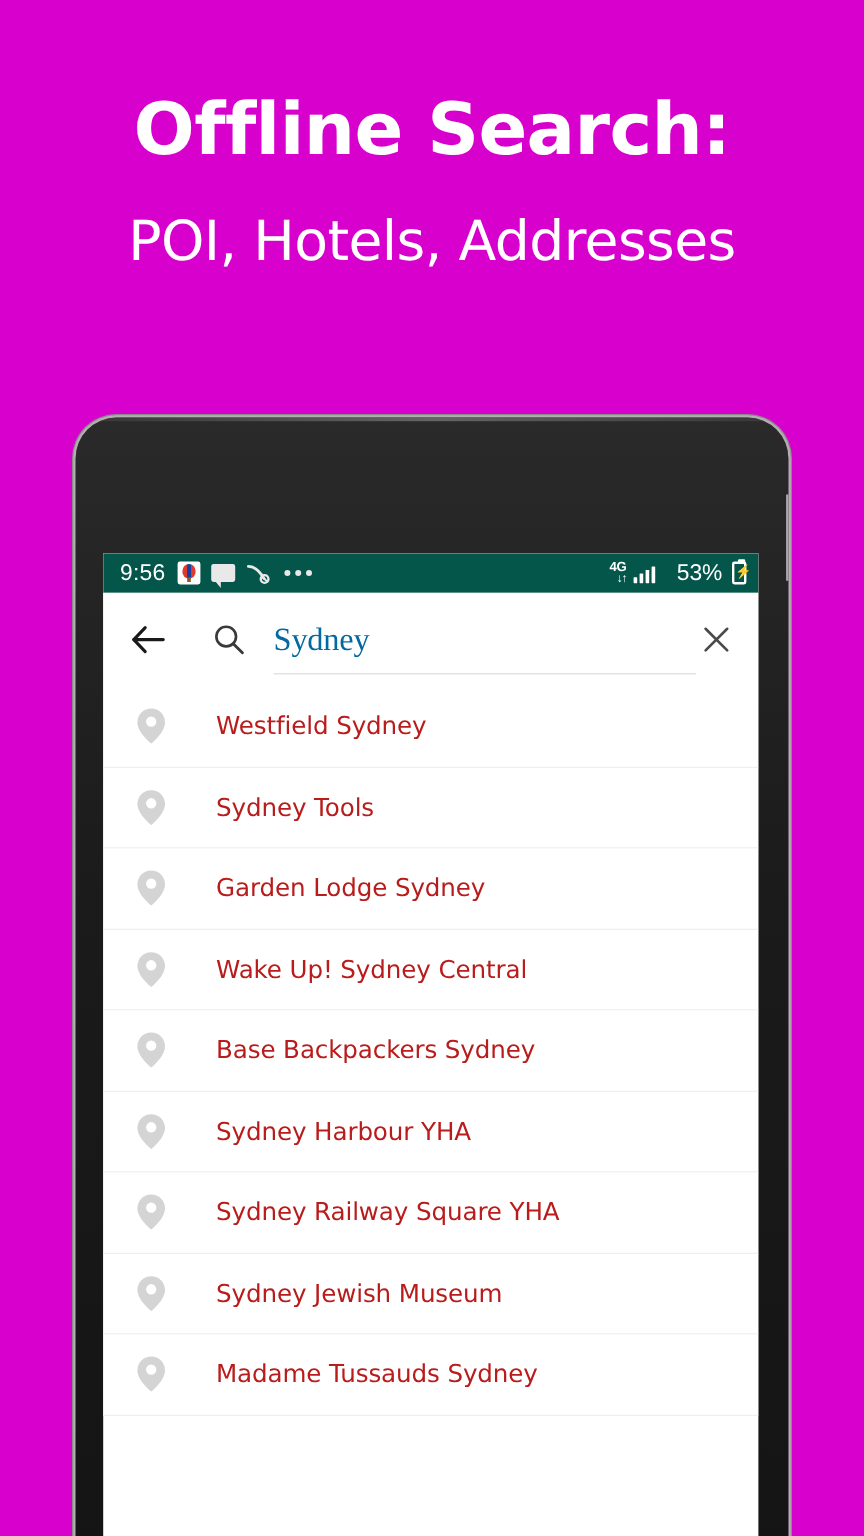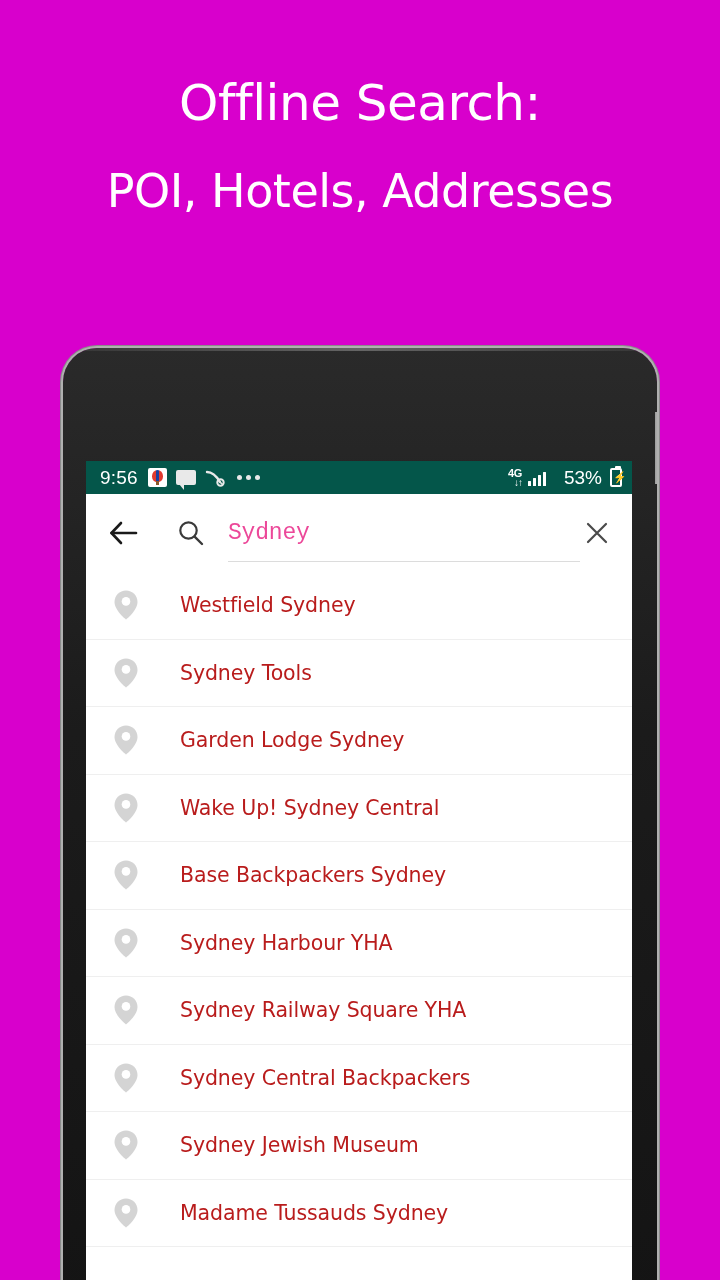--- a/index.html
+++ b/index.html
@@ -18,21 +18,21 @@
   .headline {
     position:absolute;
     top:78px; left:0; right:0;
     text-align:center;
     color:#FFFFFF;
     font-family:"DejaVu Sans", sans-serif;
     font-weight:400;
     line-height:1.00;
     letter-spacing:-0.5px;
   }
-  .headline .l1 { display:block; font-size:50px; }
+  .headline .l1 { display:block; font-size:60px;font-weight:bold; }
   .headline .l2 { display:block; font-size:46px; margin-top:40px; }
 
   
   .phone {
     position:absolute;
     left:63px;
     top:348px;
     width:594px;
     height:960px;
     border-radius:34px 34px 0 0;
@@ -182,23 +182,23 @@
   }
   .search-field {
     flex:1;
     margin-left:22px;
     position:relative;
     height:54px;
     display:flex;
     align-items:center;
   }
   .search-value {
-    font-size:23px;
-    color:#ec4899;
-    font-family:Liberation Mono, monospace;
+    font-size:27px;
+    color:#0369a1;
+    font-family:Liberation Serif, serif;
     letter-spacing:-0.2px;
   }
   .search-underline {
     position:absolute;
     left:0; right:-8px; bottom:-2px;
     height:1px;
     background:#DCDCDC;
   }
   .clear-btn {
     width:34px; height:34px;
@@ -379,29 +379,20 @@
     </span>
     <span class="result-label">Sydney Railway Square YHA</span>
   </div>
           <div class="result-row">
     <span class="pin-wrap">
       <svg width="26" height="32" viewBox="0 0 26 32">
         <path d="M13 1.5 C6.6 1.5 1.5 6.6 1.5 13 C1.5 21.5 13 30.5 13 30.5 C13 30.5 24.5 21.5 24.5 13 C24.5 6.6 19.4 1.5 13 1.5 Z" fill="#D4D4D4"></path>
         <circle cx="13" cy="12.4" r="4.3" fill="#FFFFFF"></circle>
       </svg>
     </span>
-    <span class="result-label">Sydney Central Backpackers</span>
-  </div>
-          <div class="result-row">
-    <span class="pin-wrap">
-      <svg width="26" height="32" viewBox="0 0 26 32">
-        <path d="M13 1.5 C6.6 1.5 1.5 6.6 1.5 13 C1.5 21.5 13 30.5 13 30.5 C13 30.5 24.5 21.5 24.5 13 C24.5 6.6 19.4 1.5 13 1.5 Z" fill="#D4D4D4"></path>
-        <circle cx="13" cy="12.4" r="4.3" fill="#FFFFFF"></circle>
-      </svg>
-    </span>
     <span class="result-label">Sydney Jewish Museum</span>
   </div>
           <div class="result-row">
     <span class="pin-wrap">
       <svg width="26" height="32" viewBox="0 0 26 32">
         <path d="M13 1.5 C6.6 1.5 1.5 6.6 1.5 13 C1.5 21.5 13 30.5 13 30.5 C13 30.5 24.5 21.5 24.5 13 C24.5 6.6 19.4 1.5 13 1.5 Z" fill="#D4D4D4"></path>
         <circle cx="13" cy="12.4" r="4.3" fill="#FFFFFF"></circle>
       </svg>
     </span>
     <span class="result-label">Madame Tussauds Sydney</span>

